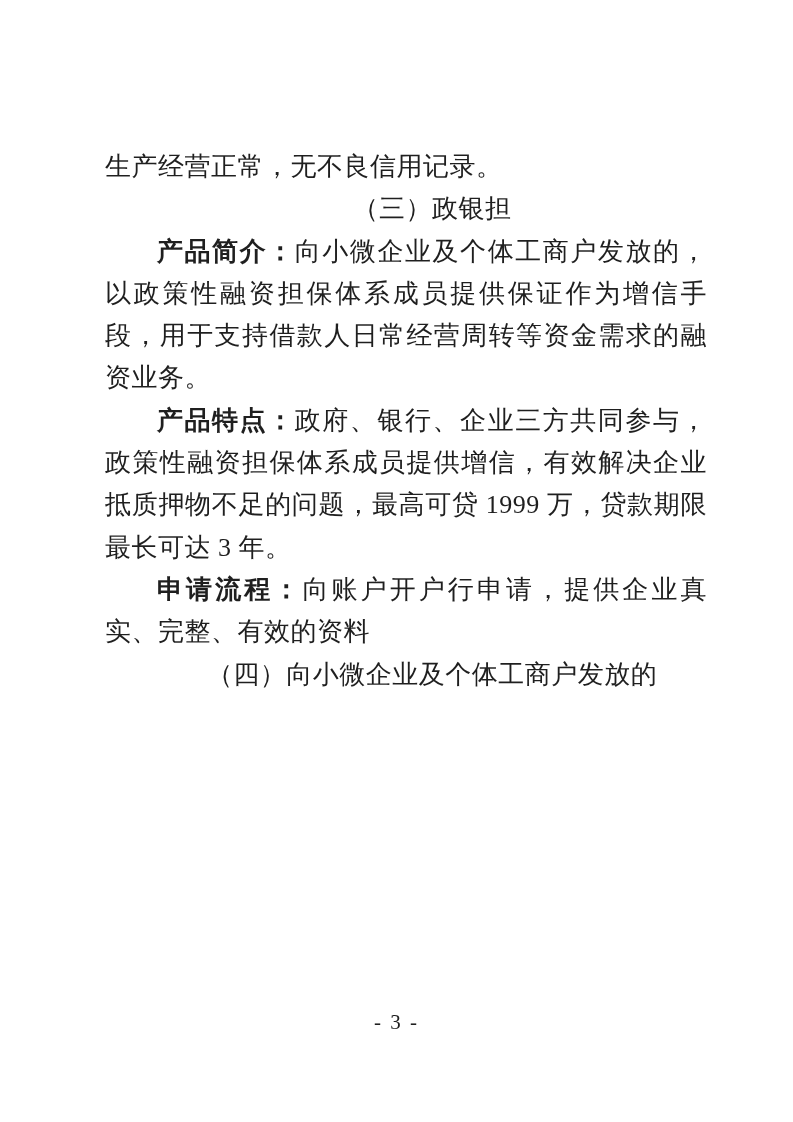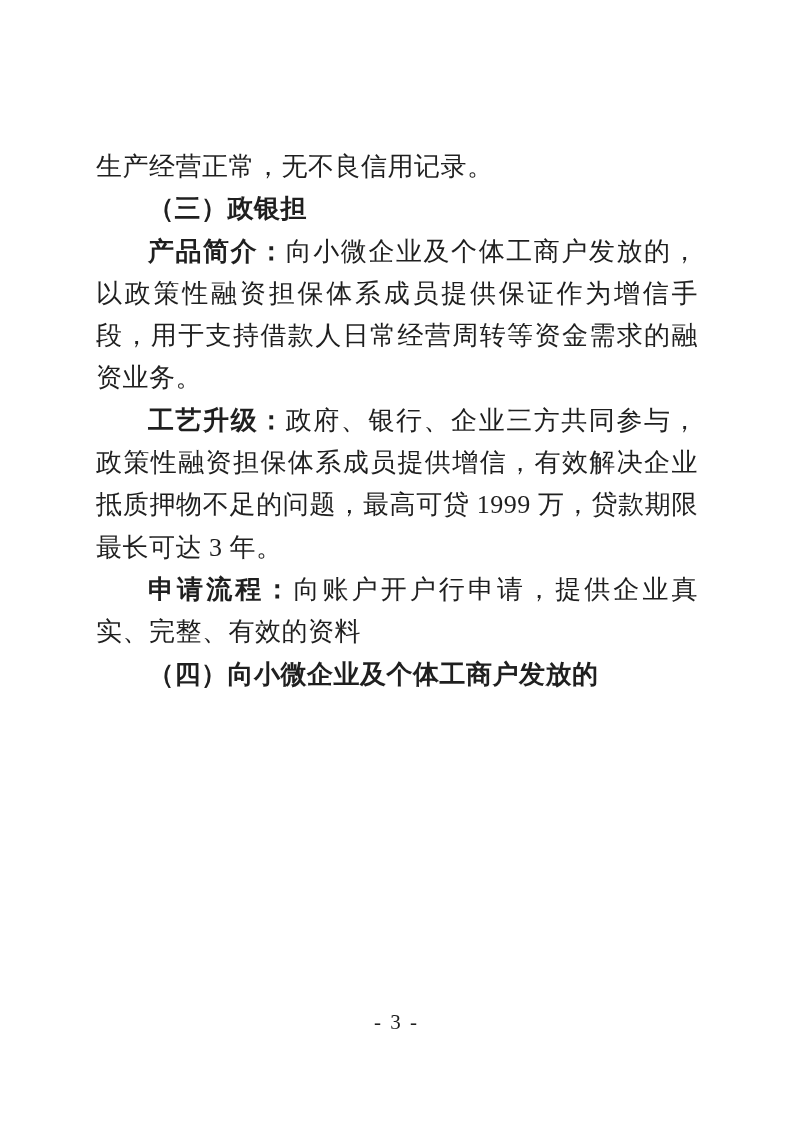--- a/index.html
+++ b/index.html
@@ -11,38 +11,38 @@
     position: relative;
     width: 793px;
     height: 1122px;
     background: var(--page-bg, #ffffff);
     overflow: hidden;
     font-family: "Liberation Serif", "DejaVu Serif", serif;
     color: var(--text-color, #1f1f1f);
   }
   .content {
     position: absolute;
-    left: 96px;
+    left: 105px;
     top: 146px;
     width: 602px;
     font-size: 26px;
     line-height: 42.3px;
     text-align: justify;
     letter-spacing: 0.5px;
   }
   .para {
     margin: 0;
     padding: 0;
   }
   .para.indent {
     text-indent: 2em;
   }
   .para.heading {
-    font-weight: 700;
-    text-align: left;
+    font-weight: 400;
+    text-align: center;
   }
   .para .label {
     font-weight: 700;
   }
   .footer {
     position: absolute;
     left: 0;
     width: 793px;
     top: 1007px;
     text-align: center;
@@ -53,18 +53,18 @@
   }
 </style>
 </head>
 <body>
 
 <div class="page">
   <div class="content">
       <p class="para body"><span>生产经营正常，无不良信用记录。</span></p>
       <p class="para heading indent"><span>（三）政银担</span></p>
       <p class="para body indent"><span class="label">产品简介：</span><span>向小微企业及个体工商户发放的，以政策性融资担保体系成员提供保证作为增信手段，用于支持借款人日常经营周转等资金需求的融资业务。</span></p>
-      <p class="para body indent"><span class="label">工艺升级：</span><span>政府、银行、企业三方共同参与，政策性融资担保体系成员提供增信，有效解决企业抵质押物不足的问题，最高可贷 1999 万，贷款期限最长可达 3 年。</span></p>
+      <p class="para body indent"><span class="label">产品特点：</span><span>政府、银行、企业三方共同参与，政策性融资担保体系成员提供增信，有效解决企业抵质押物不足的问题，最高可贷 1999 万，贷款期限最长可达 3 年。</span></p>
       <p class="para body indent"><span class="label">申请流程：</span><span>向账户开户行申请，提供企业真实、完整、有效的资料</span></p>
       <p class="para heading indent"><span>（四）向小微企业及个体工商户发放的</span></p>
     </div>
   <div class="footer">- 3 -</div>
 </div>
 
 </body></html>

